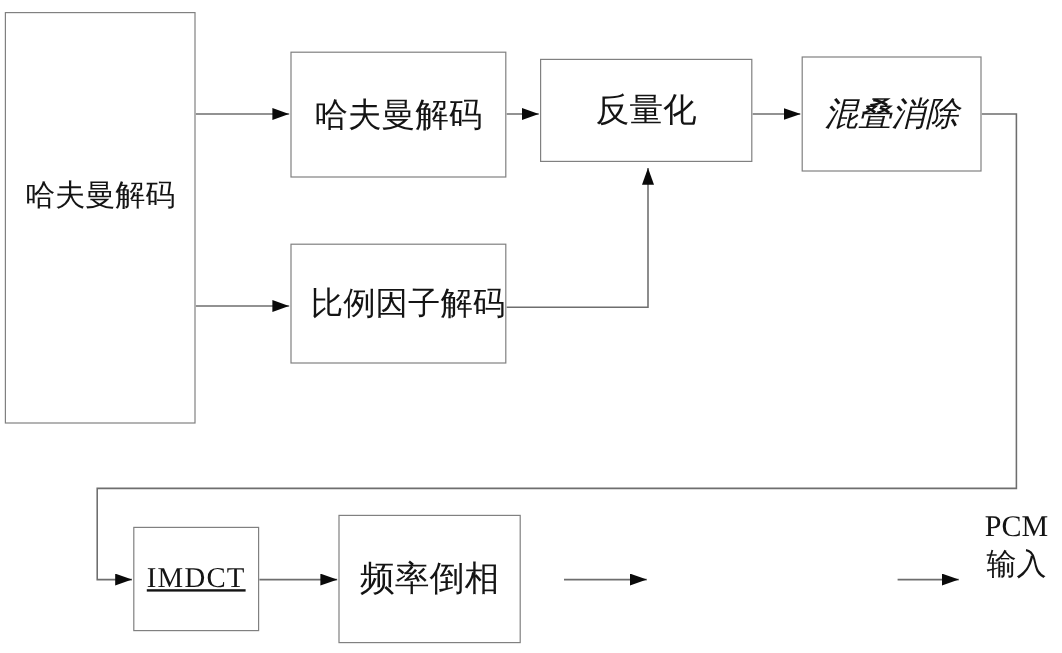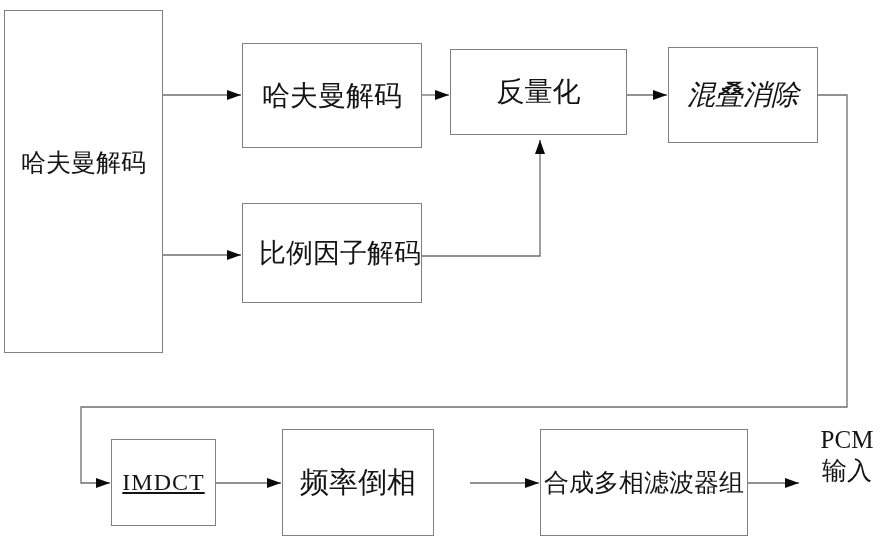--- a/index.html
+++ b/index.html
@@ -113,22 +113,19 @@
   </div>
 
   <div class="node" id="n-imdct">
     <span class="node-label">IMDCT</span>
   </div>
 
   <div class="node" id="n-freqinv">
     <span class="node-label">频率倒相</span>
   </div>
 
-  <div class="node" id="n-synth">
-    <span class="node-label">合成多相滤波器组</span>
-  </div>
 
   <div class="free-label">
     <span>PCM</span><br>
     <span>输入</span>
   </div>
 
 </div>
 
 </body></html>

